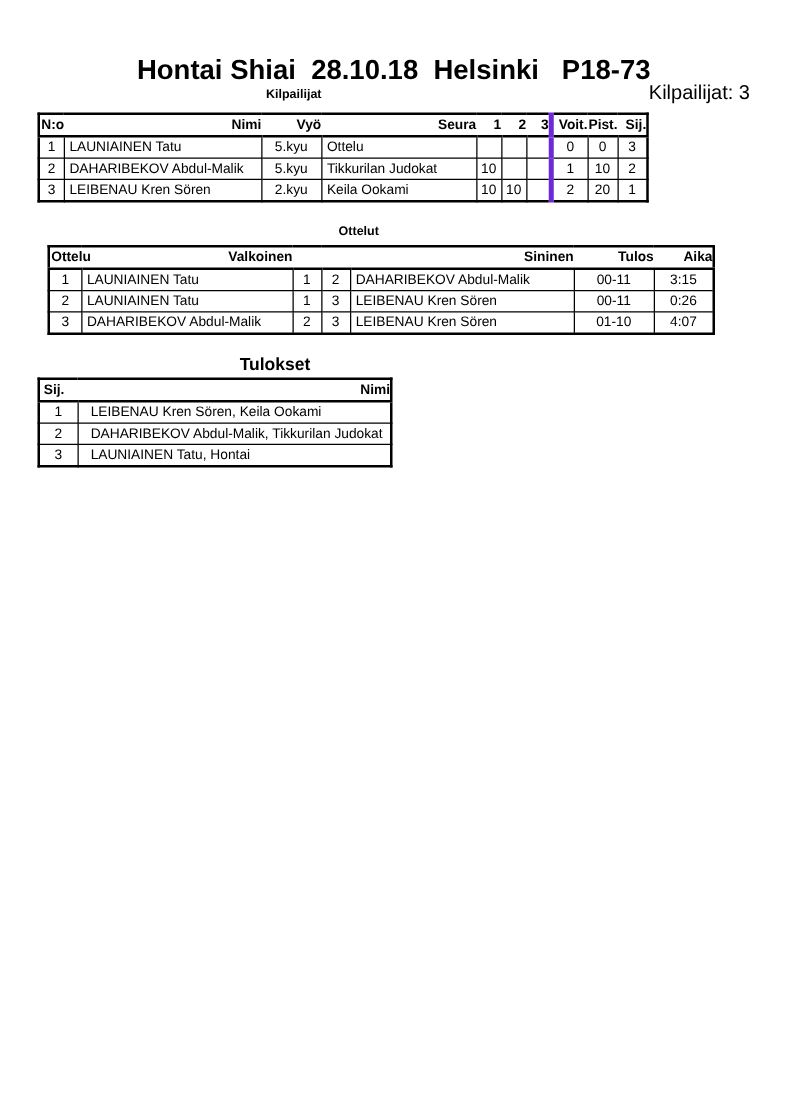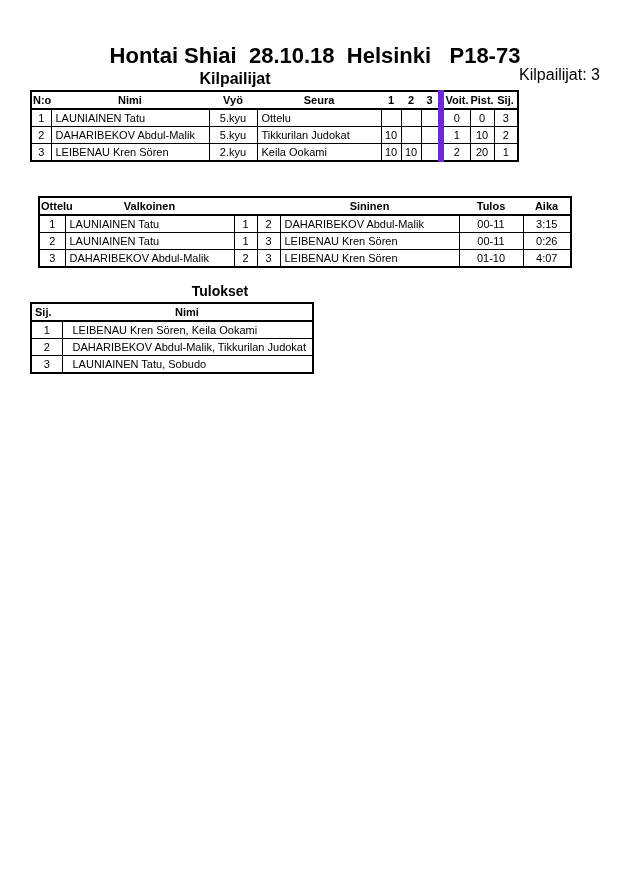--- a/index.html
+++ b/index.html
@@ -24,21 +24,21 @@
     text-align: center;
     font-size: 22px;
     font-weight: bold;
     white-space: pre;
     letter-spacing: 0px;
   }
   .section-title {
     position: absolute;
     text-align: center;
     font-weight: bold;
-    font-size: 16px;
+    font-size: 10px;
     white-space: pre;
   }
   .section-title.kilpailijat { top: 70px; left: 0; width: 470px; }
   .section-title.ottelut    { top: 180px; left: 0; width: 574px; }
   .section-title.tulokset   { top: 283px; left: 0; width: 344px; font-size: 14px; margin-left: 48px; }
   .competitor-count {
     position: absolute;
     top: 66px;
     right: 30px;
     font-size: 16px;
@@ -57,31 +57,32 @@
     text-align: center;
     vertical-align: middle;
     white-space: nowrap;
   }
   table.report td { border: 1px solid #000000; overflow: hidden; }
   table.report th {
     border: none;
     border-bottom: 2px solid #000000;
     font-weight: bold;
     overflow: visible;
+    text-align: right;
   }
   table.report th:first-child { text-align: left; padding-left: 1px; }
 
   #kilpailijat { left: 30px; top: 90px; width: 487px; }
   #kilpailijat .c1 { width: 20px; }  #kilpailijat .c2 { width: 158px; }
   #kilpailijat .c3 { width: 48px; }  #kilpailijat .c4 { width: 124px; }
   #kilpailijat .c5, #kilpailijat .c6, #kilpailijat .c7 { width: 20px; }
   #kilpailijat .c8 { width: 29px; }  #kilpailijat .c9 { width: 24px; }
   #kilpailijat .c10 { width: 24px; }
   #kilpailijat td:nth-child(2), #kilpailijat td:nth-child(4) { text-align: left; padding-left: 4px; }
-  #kilpailijat th:nth-child(8), #kilpailijat td:nth-child(8) { border-left: 6px solid #6d28d9; }
+  #kilpailijat th:nth-child(8), #kilpailijat td:nth-child(8) { border-left: 4px solid #6d28d9; }
 
   #ottelut { left: 38px; top: 196px; width: 532px; }
   #ottelut .c1 { width: 26px; }  #ottelut .c2 { width: 169px; }
   #ottelut .c3, #ottelut .c4 { width: 23px; }
   #ottelut .c5 { width: 179px; } #ottelut .c6 { width: 64px; }
   #ottelut .c7 { width: 48px; }
   #ottelut td:nth-child(2), #ottelut td:nth-child(5) { text-align: left; padding-left: 4px; }
 
   #tulokset { left: 30px; top: 302px; width: 282px; }
   #tulokset .c1 { width: 31px; }  #tulokset .c2 { width: 251px; }
@@ -159,20 +160,21 @@
           <td>10</td>
           <td>10</td>
           <td></td>
           <td>2</td>
           <td>20</td>
           <td>1</td>
         </tr>
       </tbody>
   </table>
 
+  <div class="section-title ottelut">Ottelut</div>
 
   <table class="report" id="ottelut">
     <colgroup>
       <col class="c1">
         <col class="c2">
         <col class="c3">
         <col class="c4">
       <col class="c5">
         <col class="c6">
         <col class="c7">
@@ -236,18 +238,18 @@
         <tr>
           <td>1</td>
           <td>LEIBENAU Kren Sören, Keila Ookami</td>
         </tr>
         <tr>
           <td>2</td>
           <td>DAHARIBEKOV Abdul-Malik, Tikkurilan Judokat</td>
         </tr>
         <tr>
           <td>3</td>
-          <td>LAUNIAINEN Tatu, Sobudo</td>
+          <td>LAUNIAINEN Tatu, Hontai</td>
         </tr>
       </tbody>
   </table>
 
 </div>
 
 </body></html>

